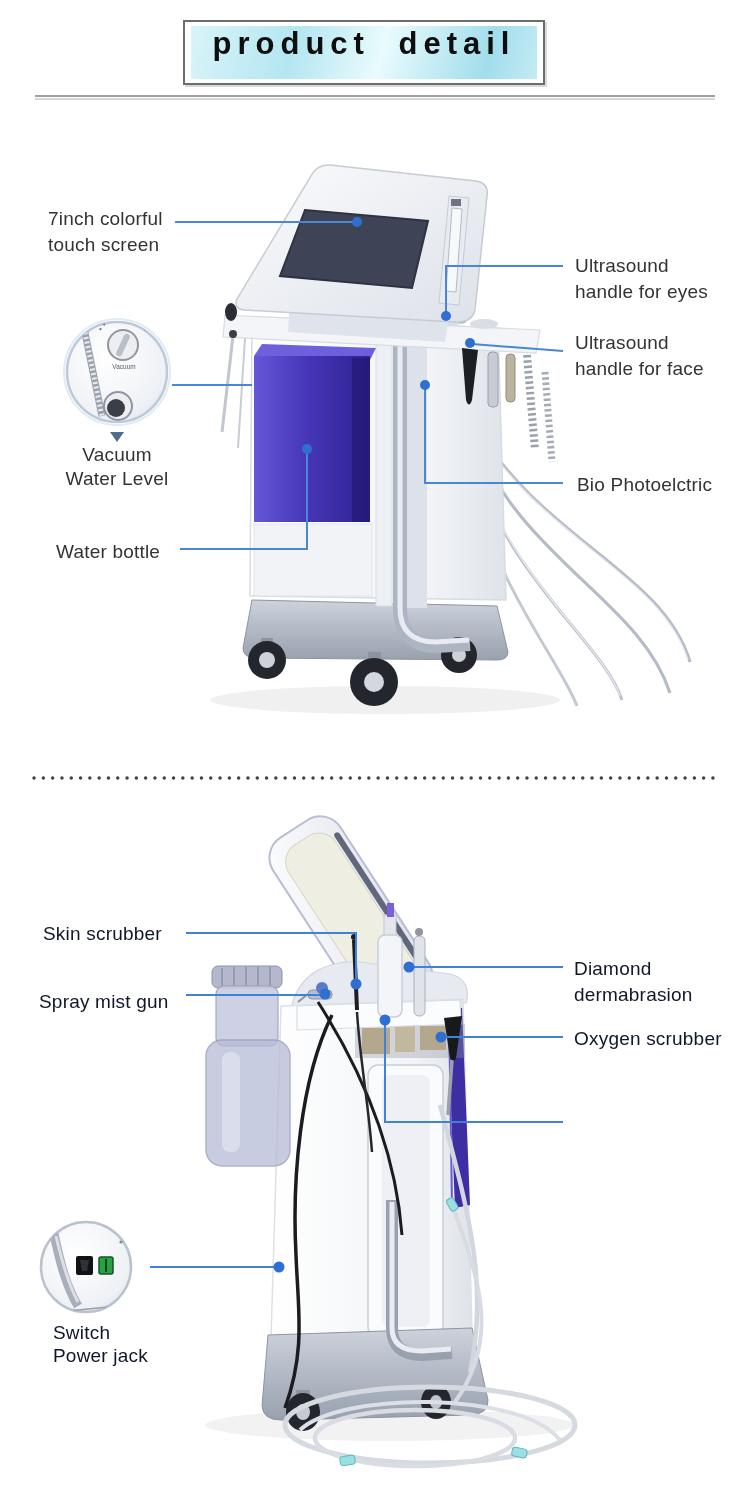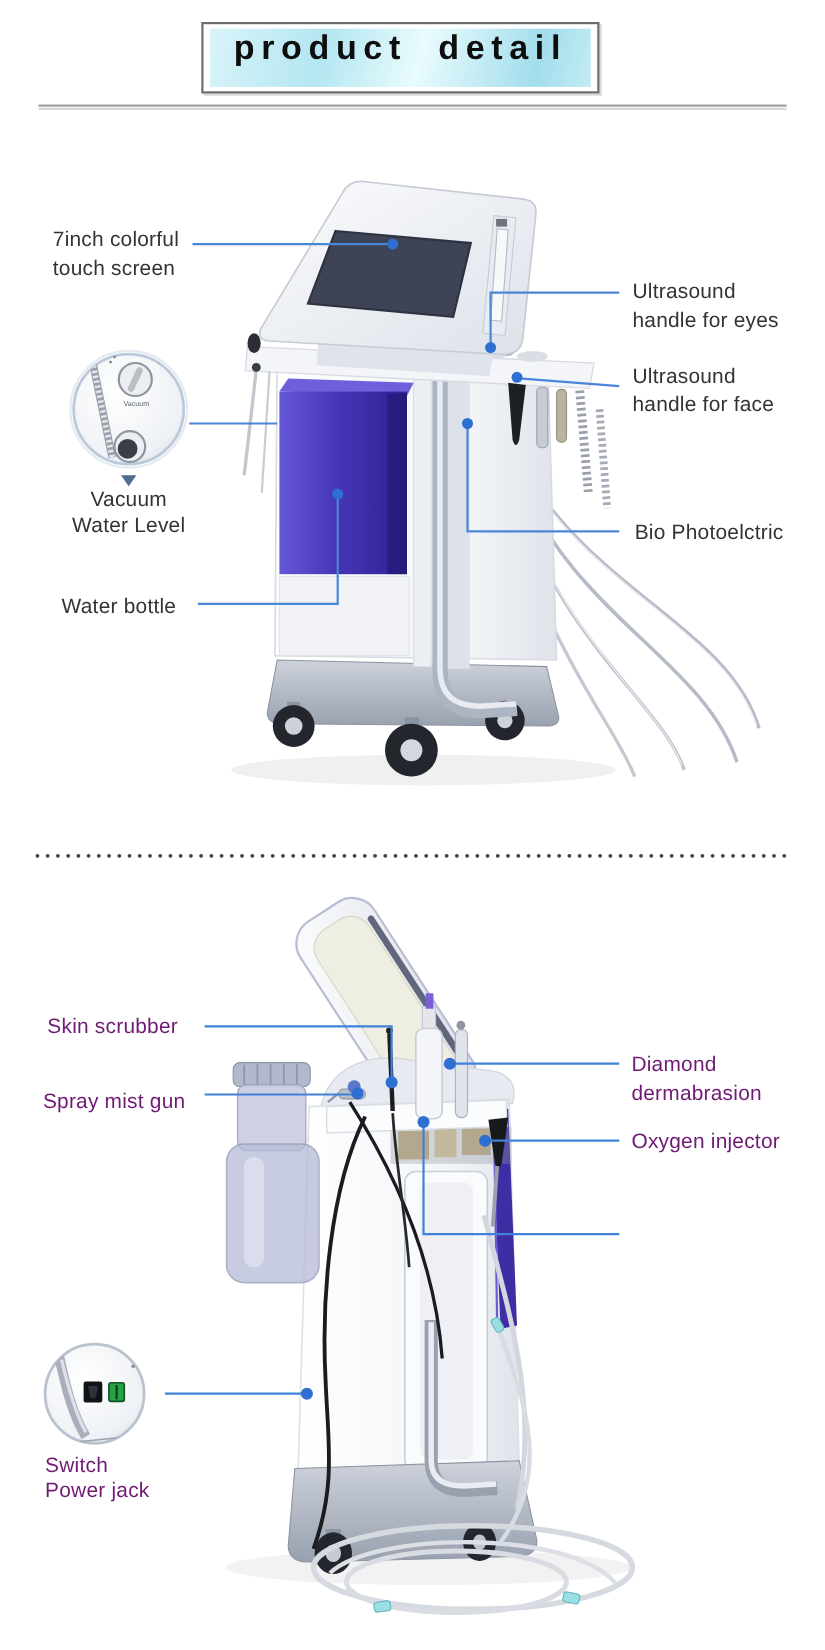--- a/index.html
+++ b/index.html
@@ -14,21 +14,21 @@
   .header-title{font-size:31px;font-weight:bold;color:#0e0e0e;letter-spacing:6px;word-spacing:14px;
         white-space:nowrap;}
   .divider-top{position:absolute;left:35px;right:35px;top:95px;height:0;
         border-top:2px solid #9f9f9f;box-shadow:0 3px 0 #d6d6d6;}
   
   .art{position:absolute;left:0;top:0;width:750px;height:1500px;z-index:1;}
   
   .lbl{position:absolute;z-index:2;color:#333;font-size:19px;line-height:26px;letter-spacing:0.2px;}
   .lbl span{display:block;}
   .lbl.center{text-align:center;}
-  .lbl.s2{color:#701a75;}
+  .lbl.s2{color:#0f172a;}
   svg text{font-family:"Liberation Sans",sans-serif;}
 </style>
 </head>
 <body>
 
 <div class="page">
 
   <div class="header-frame">
     <div class="header-inner">
       <div class="header-title">product detail</div>
@@ -305,22 +305,22 @@
     <span>Spray mist gun</span>
   </div>
 
 
   <div class="lbl s2" style="left:574px;top:956px;">
     <span>Diamond</span>
     <span>dermabrasion</span>
   </div>
 
   <div class="lbl s2" style="left:574px;top:1026px;">
-    <span>Oxygen injector</span>
-  </div>
-
-
-  <div class="lbl s2" style="left:41px;top:1321px;line-height:23px;">
+    <span>Oxygen scrubber</span>
+  </div>
+
+
+  <div class="lbl s2" style="left:53px;top:1321px;line-height:23px;">
     <span>Switch</span>
     <span>Power jack</span>
   </div>
 
 </div>
 
 </body></html>

